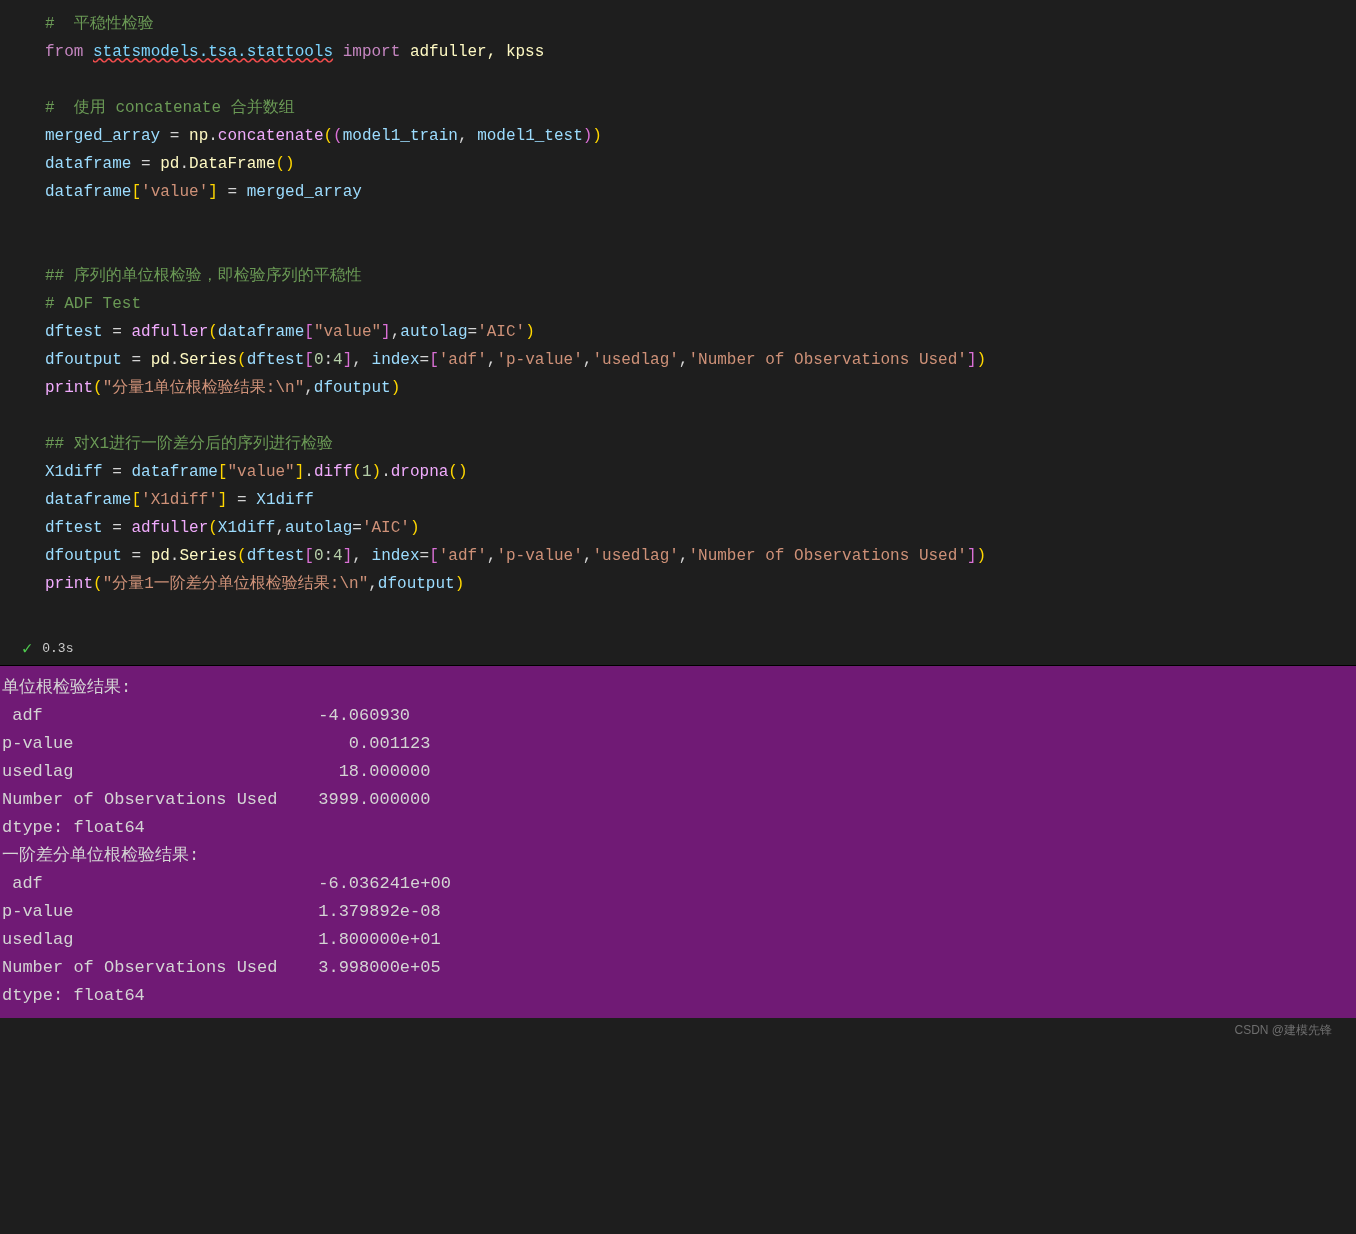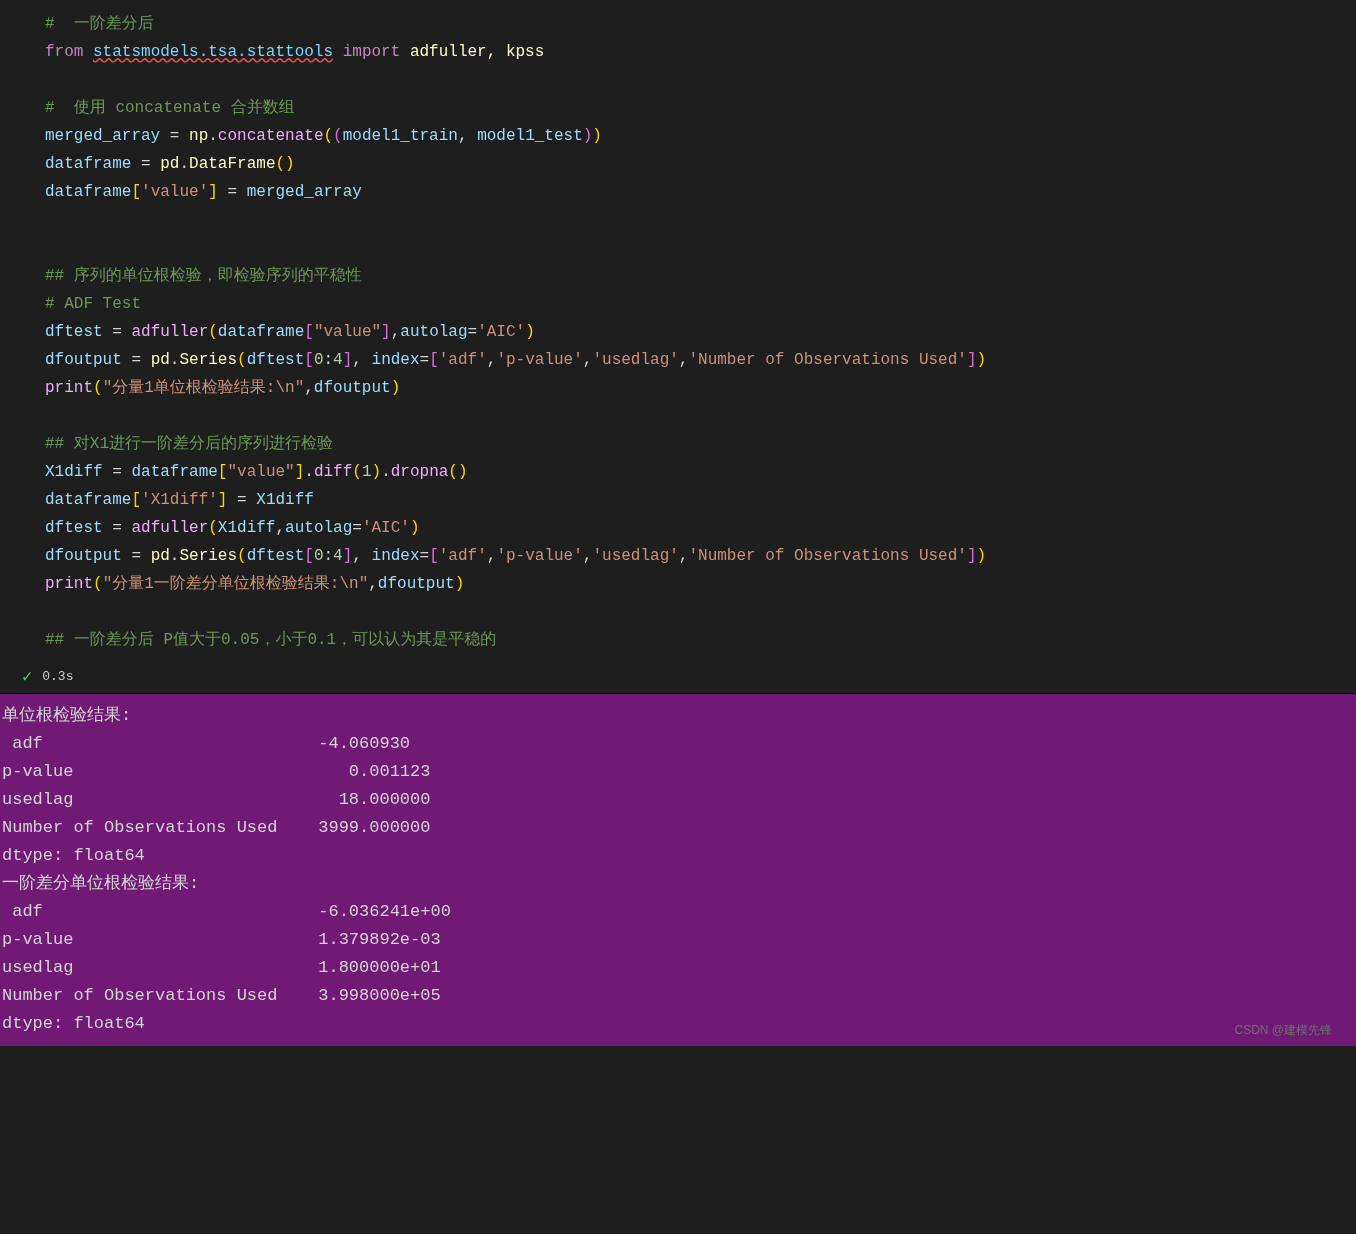--- a/index.html
+++ b/index.html
@@ -69,21 +69,21 @@
     bottom: 195px;
     color: #6e6e6e;
     font-size: 12px;
     font-family: sans-serif;
   }
 </style>
 </head>
 <body>
 
 <div class="code-area">
-<div class="code-line"><span class="c-comment">#  一阶差分后</span></div>
+<div class="code-line"><span class="c-comment">#  平稳性检验</span></div>
 <div class="code-line"><span class="c-keyword">from</span> <span class="c-module-err">statsmodels.tsa.stattools</span> <span class="c-keyword">import</span> <span class="c-module">adfuller, kpss</span></div>
 <div class="code-line"> </div>
 <div class="code-line"><span class="c-comment">#  使用 concatenate 合并数组</span></div>
 <div class="code-line"><span class="c-var">merged_array</span> <span class="c-op">=</span> <span class="c-funcred">np</span><span class="c-op">.</span><span class="c-func">concatenate</span><span class="c-yellow">(</span><span class="c-pink">(</span><span class="c-var">model1_train</span><span class="c-op">, </span><span class="c-var">model1_test</span><span class="c-pink">)</span><span class="c-yellow">)</span></div>
 <div class="code-line"><span class="c-var">dataframe</span> <span class="c-op">=</span> <span class="c-funcred">pd</span><span class="c-op">.</span><span class="c-funcred">DataFrame</span><span class="c-yellow">(</span><span class="c-yellow">)</span></div>
 <div class="code-line"><span class="c-var">dataframe</span><span class="c-yellow">[</span><span class="c-string">'value'</span><span class="c-yellow">]</span> <span class="c-op">=</span> <span class="c-var">merged_array</span></div>
 <div class="code-line"> </div>
 <div class="code-line"> </div>
 <div class="code-line"><span class="c-comment">## 序列的单位根检验，即检验序列的平稳性</span></div>
 <div class="code-line"><span class="c-comment"># ADF Test</span></div>
@@ -91,36 +91,35 @@
 <div class="code-line"><span class="c-var">dfoutput</span> <span class="c-op">=</span> <span class="c-funcred">pd</span><span class="c-op">.</span><span class="c-funcred">Series</span><span class="c-yellow">(</span><span class="c-var">dftest</span><span class="c-pink">[</span><span class="c-number">0</span><span class="c-op">:</span><span class="c-number">4</span><span class="c-pink">]</span><span class="c-op">, </span><span class="c-var">index</span><span class="c-op">=</span><span class="c-pink">[</span><span class="c-string">'adf'</span><span class="c-op">,</span><span class="c-string">'p-value'</span><span class="c-op">,</span><span class="c-string">'usedlag'</span><span class="c-op">,</span><span class="c-string">'Number of Observations Used'</span><span class="c-pink">]</span><span class="c-yellow">)</span></div>
 <div class="code-line"><span class="c-func">print</span><span class="c-yellow">(</span><span class="c-string">"分量1单位根检验结果:\n"</span><span class="c-op">,</span><span class="c-var">dfoutput</span><span class="c-yellow">)</span></div>
 <div class="code-line"> </div>
 <div class="code-line"><span class="c-comment">## 对X1进行一阶差分后的序列进行检验</span></div>
 <div class="code-line"><span class="c-var">X1diff</span> <span class="c-op">=</span> <span class="c-var">dataframe</span><span class="c-yellow">[</span><span class="c-string">"value"</span><span class="c-yellow">]</span><span class="c-op">.</span><span class="c-func">diff</span><span class="c-yellow">(</span><span class="c-number">1</span><span class="c-yellow">)</span><span class="c-op">.</span><span class="c-func">dropna</span><span class="c-yellow">(</span><span class="c-yellow">)</span></div>
 <div class="code-line"><span class="c-var">dataframe</span><span class="c-yellow">[</span><span class="c-string">'X1diff'</span><span class="c-yellow">]</span> <span class="c-op">=</span> <span class="c-var">X1diff</span></div>
 <div class="code-line"><span class="c-var">dftest</span> <span class="c-op">=</span> <span class="c-func">adfuller</span><span class="c-yellow">(</span><span class="c-var">X1diff</span><span class="c-op">,</span><span class="c-var">autolag</span><span class="c-op">=</span><span class="c-string">'AIC'</span><span class="c-yellow">)</span></div>
 <div class="code-line"><span class="c-var">dfoutput</span> <span class="c-op">=</span> <span class="c-funcred">pd</span><span class="c-op">.</span><span class="c-funcred">Series</span><span class="c-yellow">(</span><span class="c-var">dftest</span><span class="c-pink">[</span><span class="c-number">0</span><span class="c-op">:</span><span class="c-number">4</span><span class="c-pink">]</span><span class="c-op">, </span><span class="c-var">index</span><span class="c-op">=</span><span class="c-pink">[</span><span class="c-string">'adf'</span><span class="c-op">,</span><span class="c-string">'p-value'</span><span class="c-op">,</span><span class="c-string">'usedlag'</span><span class="c-op">,</span><span class="c-string">'Number of Observations Used'</span><span class="c-pink">]</span><span class="c-yellow">)</span></div>
 <div class="code-line"><span class="c-func">print</span><span class="c-yellow">(</span><span class="c-string">"分量1一阶差分单位根检验结果:\n"</span><span class="c-op">,</span><span class="c-var">dfoutput</span><span class="c-yellow">)</span></div>
 <div class="code-line"> </div>
-<div class="code-line"><span class="c-comment">## 一阶差分后 P值大于0.05，小于0.1，可以认为其是平稳的</span></div>
 </div>
 
 <div class="status-bar">
   <span class="checkmark">✓</span>
   <span>0.3s</span>
 </div>
 
 <div class="output-area">
 <div class="output-line">单位根检验结果:</div>
 <div class="output-line"> adf                           -4.060930</div>
 <div class="output-line">p-value                           0.001123</div>
 <div class="output-line">usedlag                          18.000000</div>
 <div class="output-line">Number of Observations Used    3999.000000</div>
 <div class="output-line">dtype: float64</div>
 <div class="output-line">一阶差分单位根检验结果:</div>
 <div class="output-line"> adf                           -6.036241e+00</div>
-<div class="output-line">p-value                        1.379892e-03</div>
+<div class="output-line">p-value                        1.379892e-08</div>
 <div class="output-line">usedlag                        1.800000e+01</div>
 <div class="output-line">Number of Observations Used    3.998000e+05</div>
 <div class="output-line">dtype: float64</div>
 </div>
 
 <div class="watermark">CSDN @建模先锋</div>
 
 </body></html>

